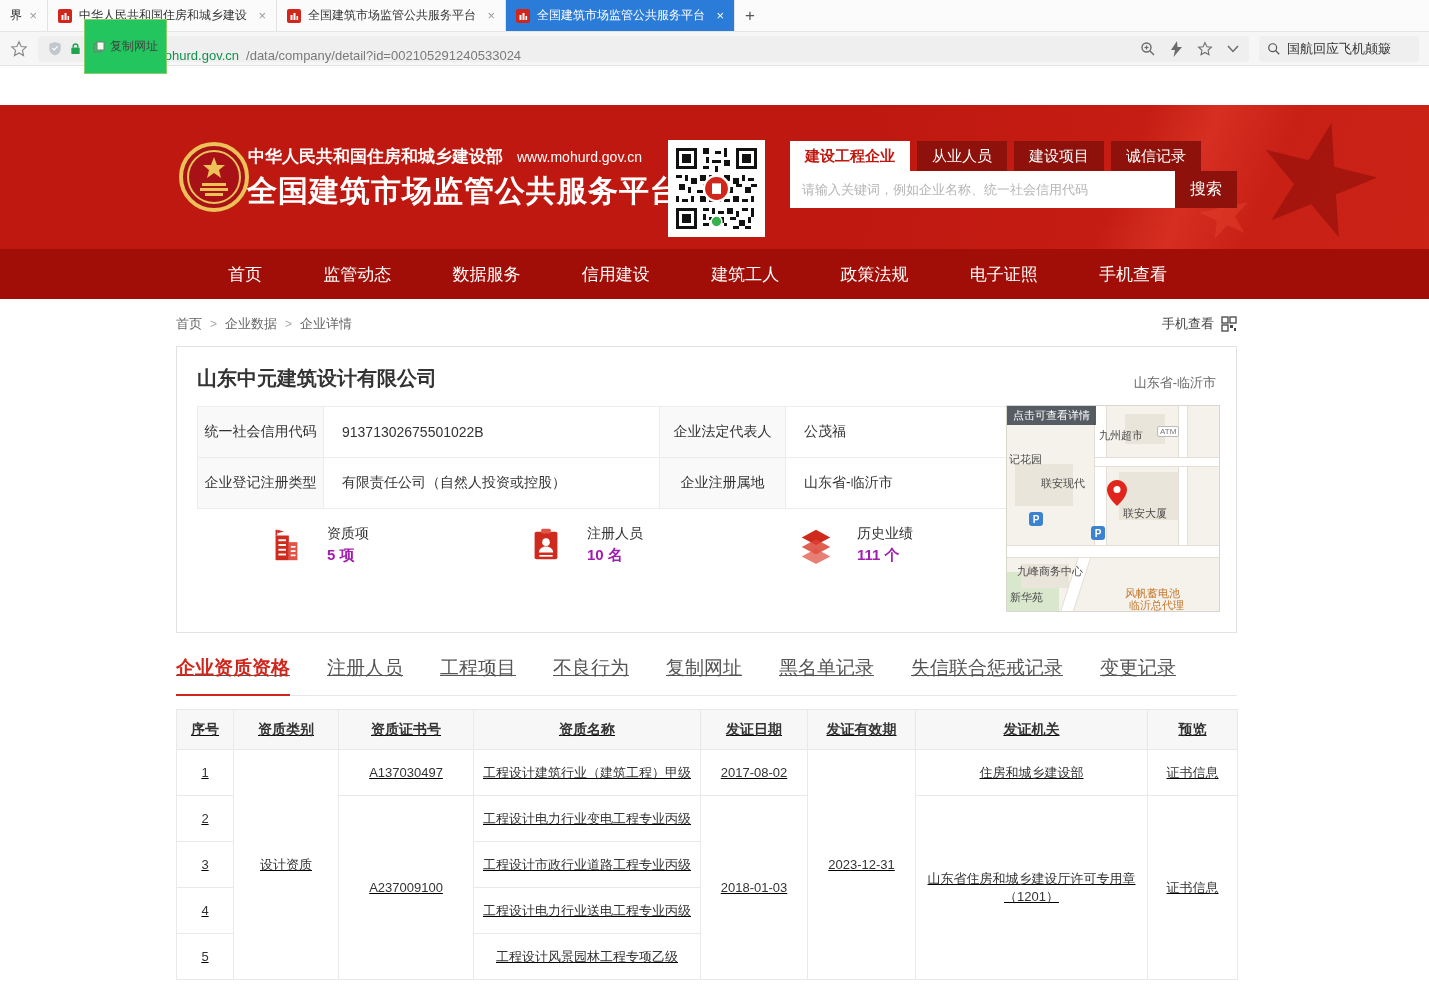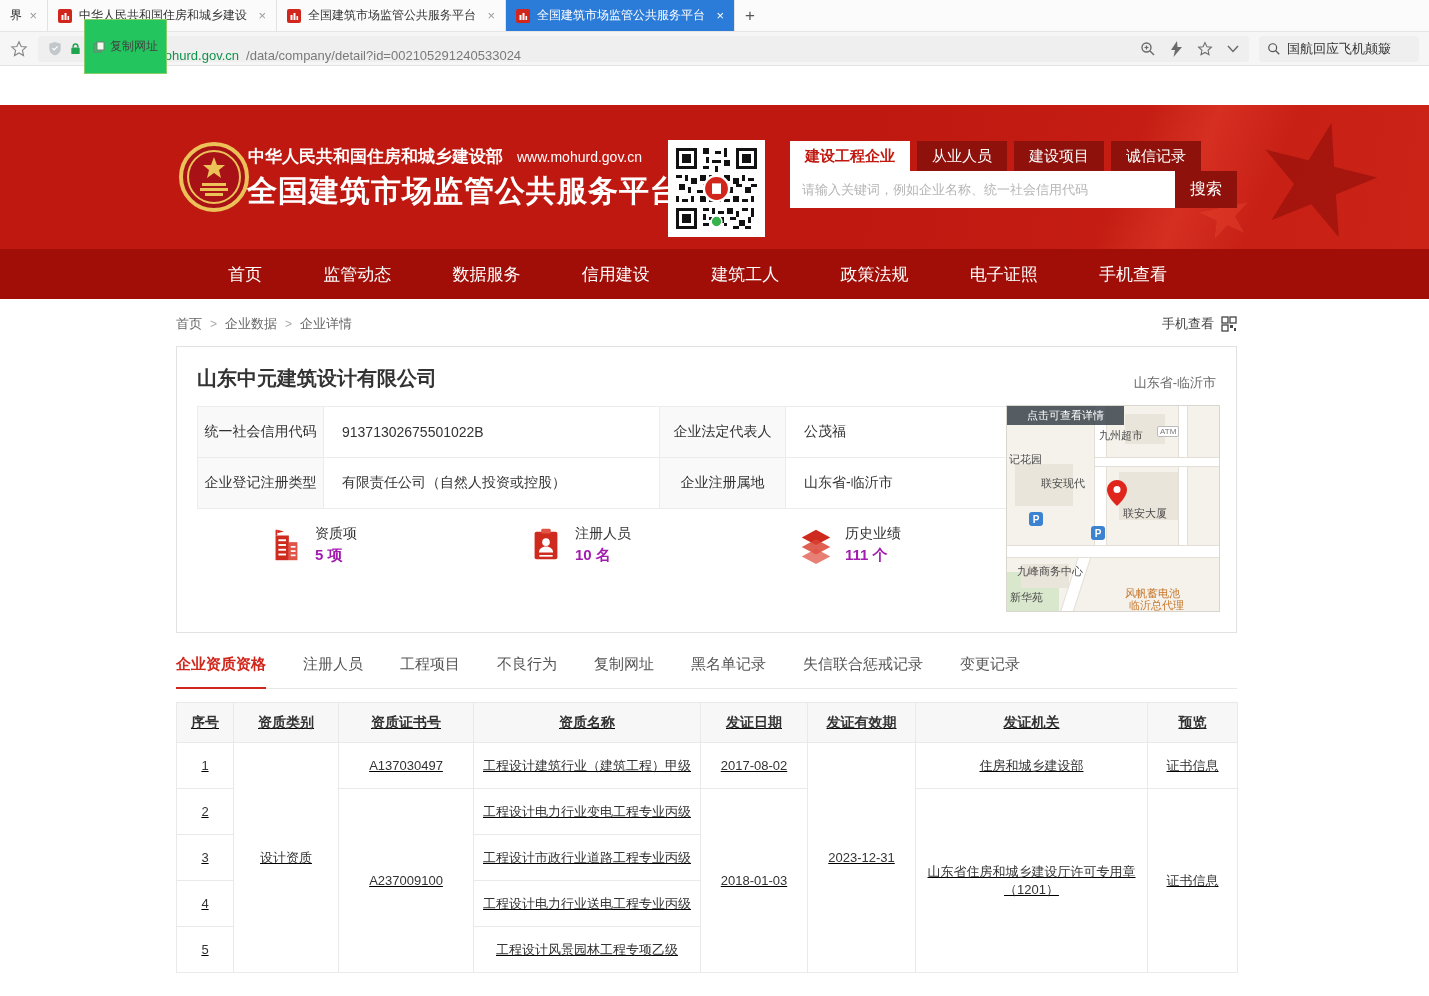--- a/index.html
+++ b/index.html
@@ -61,28 +61,28 @@
   .company-card { margin-top:13px; border:1px solid #e2e2e2; position:relative; padding:18px 20px 16px; height:287px; }
   .card-head { display:flex; justify-content:space-between; align-items:flex-end; }
   .company-name { font-size:20px; color:#333; font-weight:bold; }
   .company-region { font-size:13px; color:#666; }
   .info-table { border-collapse:collapse; margin-top:14px; table-layout:fixed; width:810px; }
   .info-table td { border:1px solid #ececec; height:51px; font-size:14px; color:#333; }
   .info-table td.lbl { background:#f9f9f9; text-align:center; }
   .info-table td.val { padding-left:18px; }
 
   .stats { position:relative; height:54px; margin-top:14px; width:810px; }
-  .stat { position:absolute; top:2px; display:flex; align-items:center; gap:10px; }
+  .stat { position:absolute; top:2px; display:flex; align-items:center; gap:22px; }
   .stat.s1 { left:70px; } .stat.s2 { left:330px; } .stat.s3 { left:600px; }
   .stat .txt { display:flex; flex-direction:column; gap:3px; }
   .stat-label { font-size:14px; color:#333; }
   .stat-value { font-size:15px; color:#a21caf; font-weight:bold; }
 
   .map { position:absolute; right:16px; top:58px; width:214px; height:207px; background:#f5f2ec; border:1px solid #d9d6cf; overflow:hidden; cursor:pointer; }
-  .map-hint { position:absolute; left:0; top:0; background:rgba(45,55,65,.8); color:#fff; font-size:11px; padding:2px 20px; z-index:7; }
+  .map-hint { position:absolute; left:0; top:0; background:rgba(45,55,65,.8); color:#fff; font-size:11px; padding:2px 6px; z-index:7; }
   .road { position:absolute; background:#fff; box-shadow:0 0 0 1px #e3dfd6; }
   .r-v1 { left:88px; top:0; width:11px; height:145px; }
   .r-v2 { left:64px; top:140px; width:11px; height:72px; transform:rotate(18deg); }
   .r-v3 { left:172px; top:0; width:8px; height:140px; }
   .r-h1 { left:0; top:140px; width:214px; height:11px; }
   .r-h2 { left:88px; top:52px; width:126px; height:8px; }
   .blk { position:absolute; background:#eae5da; }
   .b1 { left:8px; top:58px; width:58px; height:42px; }
   .b2 { left:112px; top:66px; width:64px; height:48px; }
   .b3 { left:118px; top:8px; width:40px; height:30px; }
@@ -91,21 +91,21 @@
   .map-label { position:absolute; font-size:11px; color:#4a4a4a; white-space:nowrap; z-index:4; }
   .ml-orange { color:#c5762a; }
   .l0 { left:92px; top:22px; } .l1 { left:2px; top:46px; } .l2 { left:34px; top:70px; }
   .l3 { left:116px; top:100px; } .l4 { left:10px; top:158px; } .l5 { left:3px; top:184px; }
   .l6 { left:118px; top:180px; } .l7 { left:122px; top:192px; }
   .pmark { position:absolute; width:14px; height:14px; background:#3b82d0; color:#fff; border-radius:3px; font-size:10px; font-weight:bold; display:flex; align-items:center; justify-content:center; z-index:4; }
   .p1 { left:22px; top:106px; } .p2 { left:84px; top:120px; }
   .atm { position:absolute; left:150px; top:20px; font-size:8px; color:#777; border:1px solid #bbb; background:#fff; padding:0 2px; border-radius:2px; z-index:4; }
   .map-pin { position:absolute; left:100px; top:74px; z-index:6; }
 
-  .section-tabs { margin-top:22px; border-bottom:1px solid #e8e8e8; display:flex; gap:37px; font-size:15px; color:#555; }
+  .section-tabs { margin-top:22px; border-bottom:1px solid #e8e8e8; display:flex; gap:37px; font-size:19px; color:#555;text-decoration:underline; }
   .stab { padding-bottom:13px; cursor:default; white-space:nowrap; }
   .stab.active { color:#d0261c; font-weight:bold; border-bottom:2px solid #d0261c; margin-bottom:-1px; }
 
   .qual-table { margin-top:13px; border-collapse:collapse; table-layout:fixed; width:1061px;text-decoration:underline; }
   .qual-table th { height:40px; background:#f7f7f7; font-size:14px; color:#333; font-weight:bold; border:1px solid #e9e9e9; }
   .qual-table td { height:46px; font-size:13px; color:#333; text-align:center; border:1px solid #e9e9e9; padding:6px 8px; }
   .link-orange { color:#f4511e; cursor:pointer; }
 </style>
 </head>
 <body>

